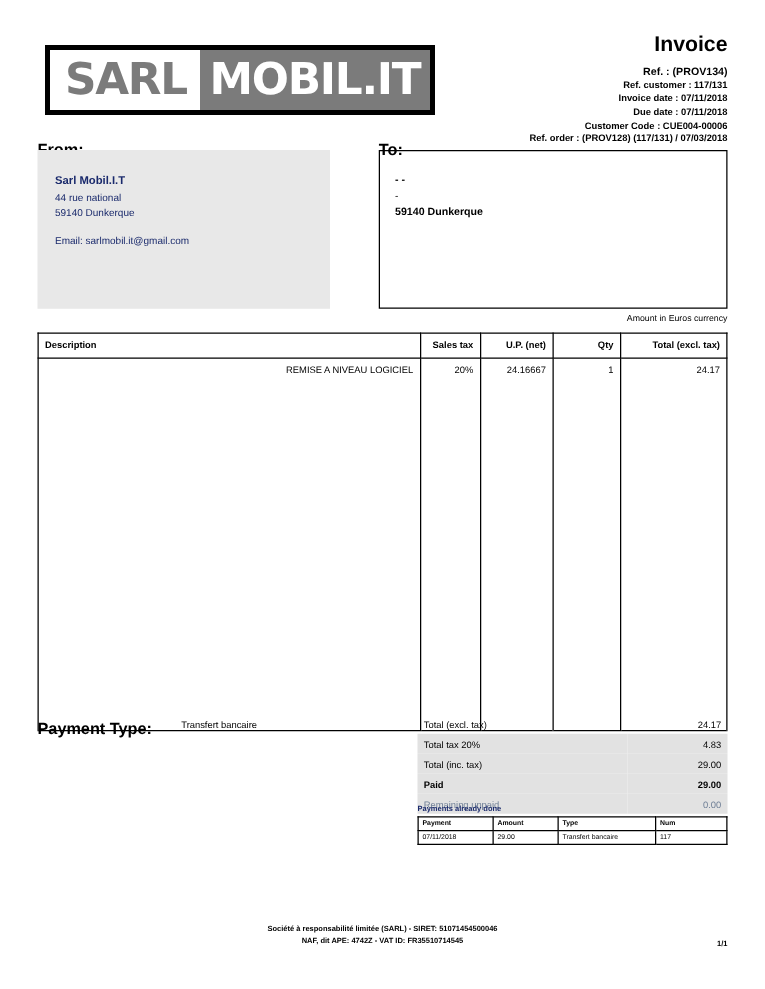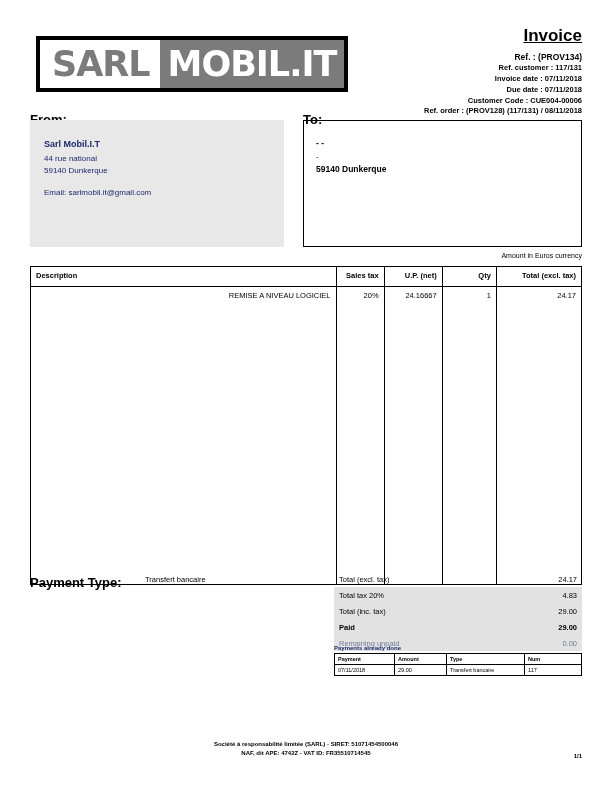--- a/index.html
+++ b/index.html
@@ -72,21 +72,20 @@
     position: absolute;
     right: 0;
     top: 0;
     text-align: right;
     line-height: 1.45;
   }
   .doc-title {
     font-size: 17px;
     font-weight: bold;
     margin-bottom: 2px;
-    text-decoration: underline;
   }
   .doc-ref {
     font-size: 8.5px;
     font-weight: bold;
   }
   .doc-line {
     font-size: 7.5px;
     font-weight: bold;
   }
 
@@ -96,21 +95,21 @@
     font-size: 13px;
     font-weight: bold;
   }
   .from-label { left: 30px; top: 112px; }
   .to-label   { left: 303px; top: 112px; }
 
   .from-box {
     position: absolute;
     left: 30px;
     top: 120px;
-    width: 254px;
+    width: 234px;
     height: 127px;
     background: #e8e8e8;
     box-sizing: border-box;
     padding: 18px 14px;
     font-size: 8px;
     color: #1a2a6c;
     line-height: 1.55;
   }
   .from-box .name {
     font-weight: bold;
@@ -277,21 +276,21 @@
       <div class="logo-left">SARL</div>
       <div class="logo-right">MOBIL.IT</div>
     </div>
     <div class="doc-meta">
       <div class="doc-title">Invoice</div>
       <div class="doc-ref">Ref. : (PROV134)</div>
       <div class="doc-line">Ref. customer : 117/131</div>
       <div class="doc-line">Invoice date : 07/11/2018</div>
       <div class="doc-line">Due date : 07/11/2018</div>
       <div class="doc-line">Customer Code : CUE004-00006</div>
-      <div class="doc-line">Ref. order : (PROV128) (117/131) / 08/11/2018</div>
+      <div class="doc-line">Ref. order : (PROV128) (117/131) / 07/03/2018</div>
     </div>
   </div>
 
   <div class="from-label">From:</div>
   <div class="to-label">To:</div>
 
   <div class="from-box">
     <div class="name">Sarl Mobil.I.T</div>
     <div>44 rue national</div>
     <div>59140 Dunkerque</div>

